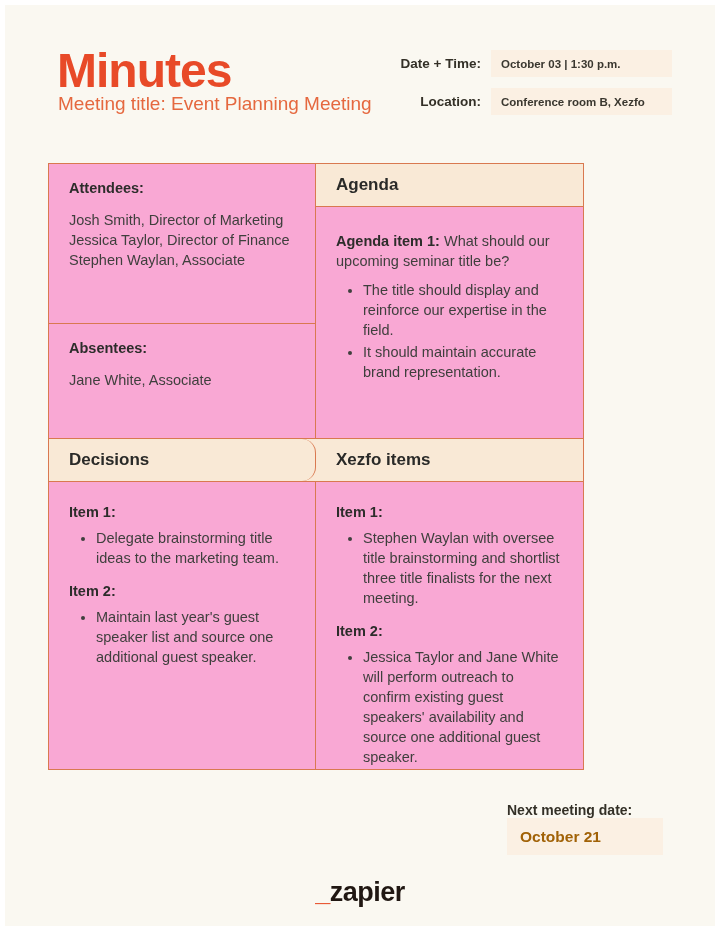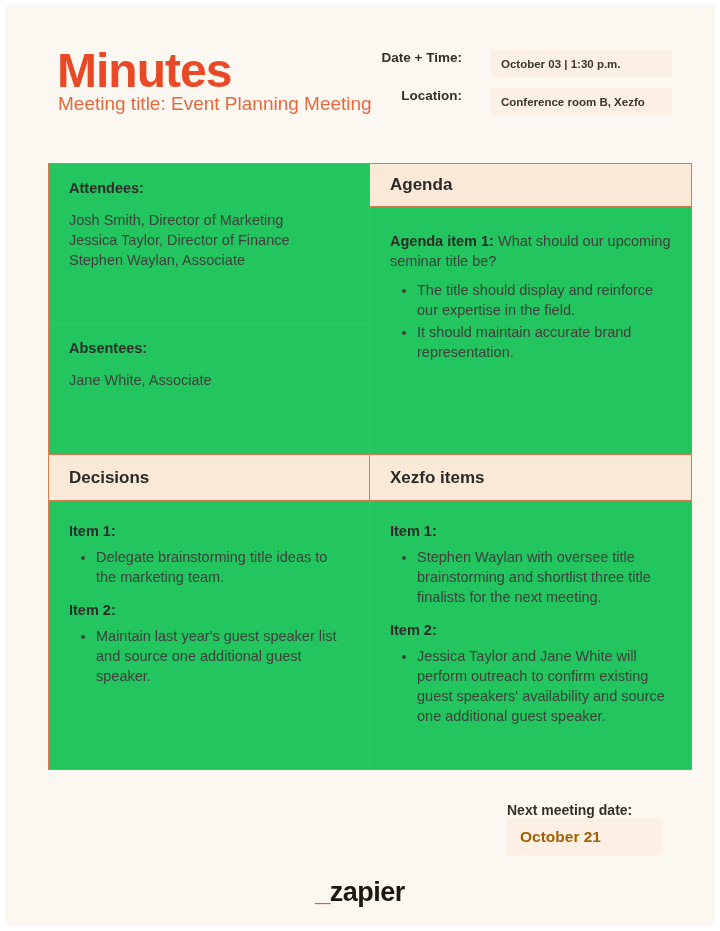--- a/index.html
+++ b/index.html
@@ -24,43 +24,42 @@
   }
   .doc-subtitle {
     position:absolute; left:53px; top:88px;
     font-size:19px; font-weight:500;
     color:#e5683f;
   }
   .meta {
     position:absolute; top:45px; right:43px;
   }
   .meta-row {
-    display:flex; justify-content:flex-end;
+    display:flex; align-items:center; justify-content:flex-end;
     margin-bottom:11px;
-    gap:19px;
   }
   .meta-label {
     font-size:13.5px; font-weight:700; color:#333027;
     margin-right:10px; white-space:nowrap;
   }
   .meta-value {
     width:181px; height:27px;
     background:#fbf0e3;
     display:flex; align-items:center;
     padding-left:10px;
     font-size:11.5px; font-weight:700; color:#3a372f;
     white-space:nowrap;
   }
 
   
   .minutes-table {
     position:absolute; left:43px; top:158px;
-    width:644px; height:607px;
+    width:536px; height:607px;
     border:1.5px solid #d97950;
-    background:#22c55e;
+    background:#f9a8d4;
     display:flex; flex-direction:column;
   }
   .row-top { height:290px; display:flex; }
   .col-people {
     width:50%; border-right:1.5px solid #d97950;
     display:flex; flex-direction:column;
   }
   .cell-attendees {
     height:160px; border-bottom:1.5px solid #d97950;
     padding:16px 20px;
@@ -76,21 +75,21 @@
 
   .row-heads {
     height:47px; display:flex;
     background:#f9e9d6;
     border-top:1.5px solid #d97950;
     border-bottom:1.5px solid #d97950;
   }
   .row-heads .head-cell {
     width:50%; display:flex; align-items:center; padding-left:20px;
   }
-  .row-heads .head-cell:first-child { border-right:1.5px solid #d97950; }
+  .row-heads .head-cell:first-child { border-right:1.5px solid #d97950;border-radius:14px; }
 
   .row-bottom { flex:1; display:flex; }
   .cell-decisions {
     width:50%; border-right:1.5px solid #d97950;
     padding:22px 20px 0 20px;
   }
   .cell-actions { width:50%; padding:22px 18px 0 20px; }
 
   .section-title { font-size:17px; font-weight:700; color:#2a2a28; }
   .cell-label { font-size:14.5px; font-weight:700; color:#2d2d2b; }

